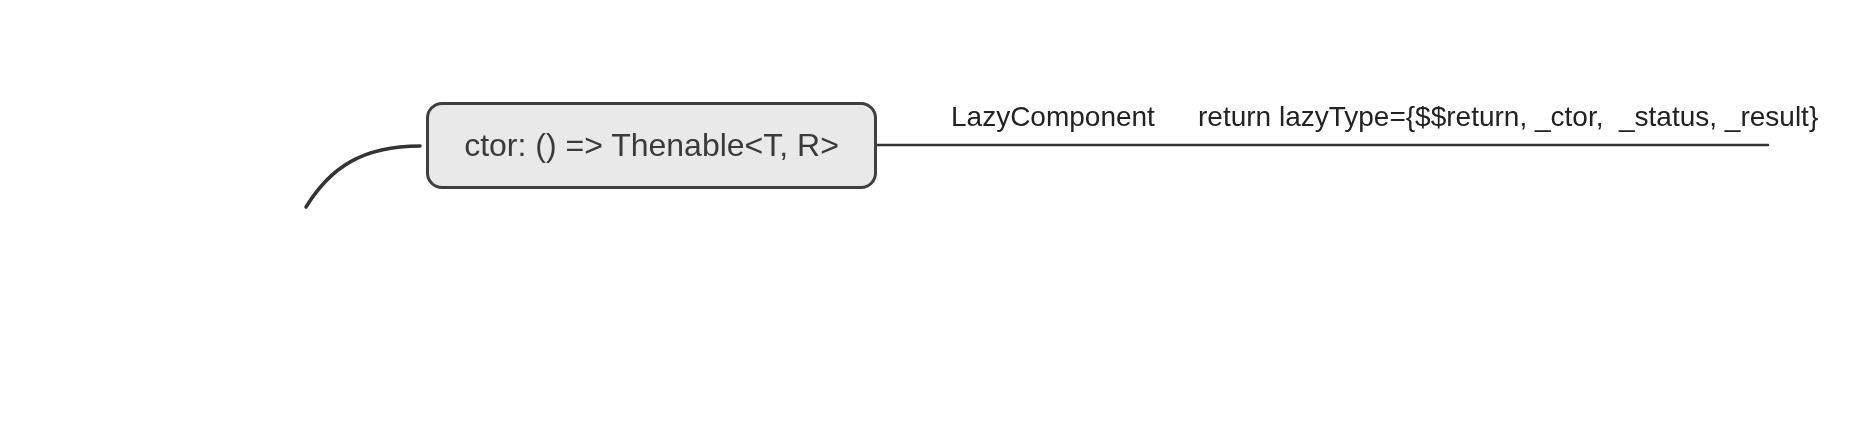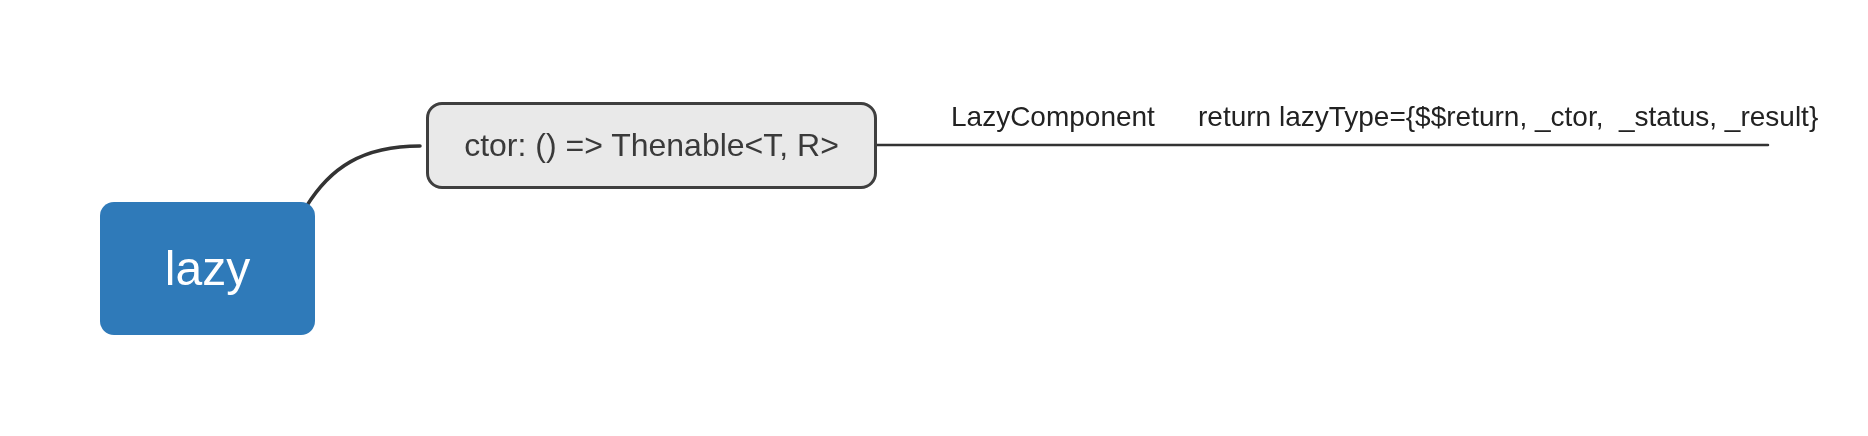--- a/index.html
+++ b/index.html
@@ -81,23 +81,20 @@
 </head>
 <body>
 
 <div class="canvas">
 
   <svg class="connectors" viewBox="0 0 1868 436" xmlns="http://www.w3.org/2000/svg">
     <path class="connector-curve" d="M 306 207 C 330 168, 362 146, 420 146"></path>
     <path class="branch-line" d="M 868 145 L 1768 145"></path>
   </svg>
 
-  <div class="root-node">
-    <span>lazy</span>
-  </div>
 
   <div class="topic-node">
     <span>ctor: () =&gt; Thenable&lt;T, R&gt;</span>
   </div>
 
   <div class="line-label lazycomponent">LazyComponent</div>
 
   <div class="line-label return-lazytype">return lazyType={$$return, _ctor,  _status, _result}</div>
 
 </div>

